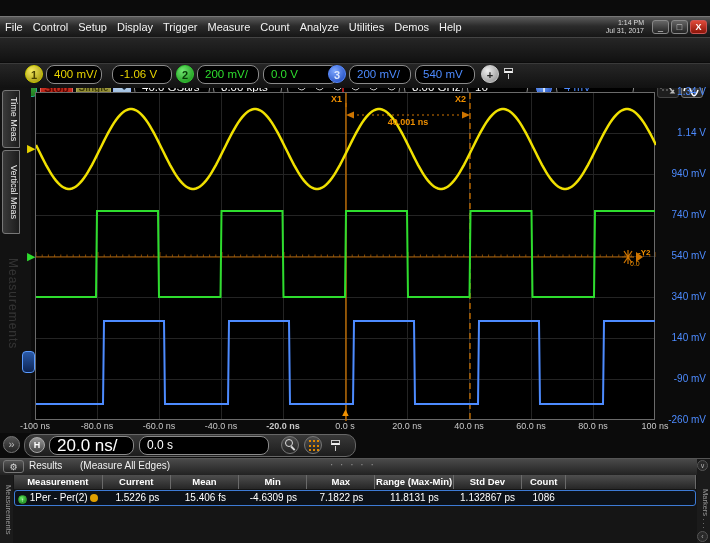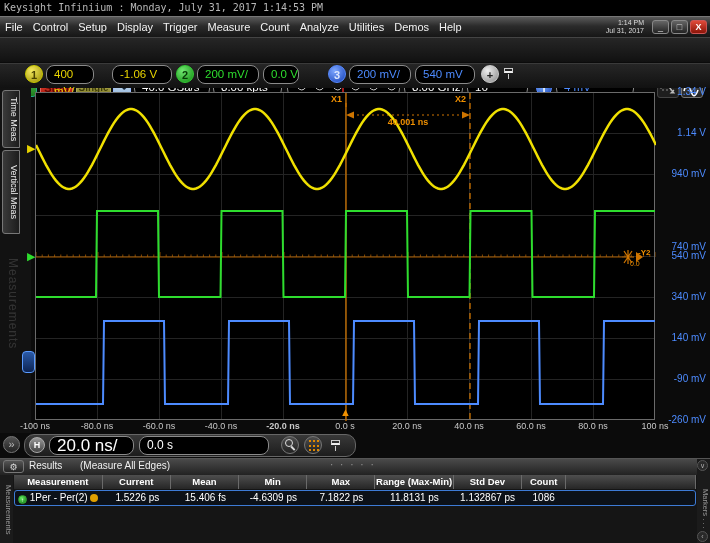--- a/index.html
+++ b/index.html
@@ -85,21 +85,20 @@
   .data-row { border:1px solid #3d7bd6; border-radius:3px; background:#0c1118; margin-top:1px; color:#fff; }
   .dot { display:inline-block; border-radius:50%; }
   .chev-circ { position:absolute; width:11px; height:11px; border-radius:50%; background:#2a2a2a;
                border:1px solid #555; color:#aaa; font-size:7px; line-height:10px; text-align:center; }
 </style>
 </head>
 <body>
 
 <div id="screen">
 
-  <div class="abs titlebar">Keysight Infiniium : Monday, July 31, 2017 1:14:53 PM</div>
 
   <div class="abs menubar">
     <span class="menu-item">File</span>
     <span class="menu-item">Control</span>
     <span class="menu-item">Setup</span>
     <span class="menu-item">Display</span>
     <span class="menu-item">Trigger</span>
     <span class="menu-item">Measure</span>
     <span class="menu-item">Count</span>
     <span class="menu-item">Analyze</span>
@@ -141,25 +140,25 @@
     <span class="abs" style="left:681px; top:39px; width:22px; height:21px; background:linear-gradient(#555,#222); border:1px solid #777; border-radius:3px;">
       <svg width="20" height="19" viewBox="0 0 20 19">
         <path d="M2,13 q3,-11 7,0 q3,10 7,-1" fill="none" stroke="#fff" stroke-width="1.6"></path>
         <polyline points="13,4 17,4 17,8" fill="none" stroke="#fff" stroke-width="1.2"></polyline>
       </svg>
     </span>
   </div>
 
   <div class="abs bar" style="top:63px; height:25px; border-top:1px solid #3a3a3a;"></div>
   <span class="ch-circle" style="left:25px; background:radial-gradient(circle at 35% 30%,#f5ea60,#9a8c00); border:1px solid #cc0; color:#4a4200;">1</span>
-  <span class="field" style="left:46px; top:65px; width:48px; color:#e8d400;">400 mV/</span>
+  <span class="field" style="left:46px; top:65px; width:56px; color:#e8d400;">400 mV/</span>
   <span class="field" style="left:112px; top:65px; width:60px; color:#e8d400;">-1.06 V</span>
   <span class="ch-circle" style="left:176px; background:radial-gradient(circle at 35% 30%,#72e872,#0f8a0f); border:1px solid #3c3; color:#063b06;">2</span>
   <span class="field" style="left:197px; top:65px; width:62px; color:#2edd2e;">200 mV/</span>
-  <span class="field" style="left:263px; top:65px; width:36px; color:#2edd2e;">0.0 V</span>
+  <span class="field" style="left:263px; top:65px; width:75px; color:#2edd2e;">0.0 V</span>
   <span class="ch-circle" style="left:328px; background:radial-gradient(circle at 35% 30%,#7fa8ff,#1440b8); border:1px solid #58f; color:#dce8ff;">3</span>
   <span class="field" style="left:349px; top:65px; width:62px; color:#4d8bff;">200 mV/</span>
   <span class="field" style="left:415px; top:65px; width:60px; color:#4d8bff;">540 mV</span>
   <span class="ch-circle" style="left:481px; background:radial-gradient(circle at 35% 30%,#eee,#888); border:1px solid #ccc; color:#222;">+</span>
   <span class="pin" style="left:504px; top:68px;"></span>
 
   <div class="abs" style="left:0; top:88px; width:31px; height:345px; background:#121212;"></div>
   <div class="side-tab" style="top:90px; height:58px;">Time Meas</div>
   <div class="side-tab" style="top:150px; height:84px;">Vertical Meas</div>
   <div class="watermark" style="left:6px; top:258px; height:160px;">Measurements</div>
@@ -187,21 +186,21 @@
     <span class="cursor-label" style="left:594px; top:167px; font-size:7px; font-weight:normal;">0.0</span>
     <span class="gnd" style="left:-9px; top:49px; color:#e8d400;">▶</span>
     <span class="gnd" style="left:-9px; top:157px; color:#2edd2e;">▶</span>
     <span class="drag3" style="left:-14px; top:258px;"></span>
     <span class="trig" style="left:304px; top:313px;">▲</span>
   </div>
 
   <span class="abs y-label" style="top:86px;">1.34 V</span>
   <span class="abs y-label" style="top:127px;">1.14 V</span>
   <span class="abs y-label" style="top:168px;">940 mV</span>
-  <span class="abs y-label" style="top:209px;margin-top:32px;">740 mV</span>
+  <span class="abs y-label" style="top:209px;">740 mV</span>
   <span class="abs y-label" style="top:250px;">540 mV</span>
   <span class="abs y-label" style="top:291px;">340 mV</span>
   <span class="abs y-label" style="top:332px;">140 mV</span>
   <span class="abs y-label" style="top:373px;">-90 mV</span>
   <span class="abs y-label" style="top:414px;">-260 mV</span>
 
   <span class="abs x-label" style="left:4px;">-100 ns</span>
   <span class="abs x-label" style="left:66px;">-80.0 ns</span>
   <span class="abs x-label" style="left:128px;">-60.0 ns</span>
   <span class="abs x-label" style="left:190px;">-40.0 ns</span>

